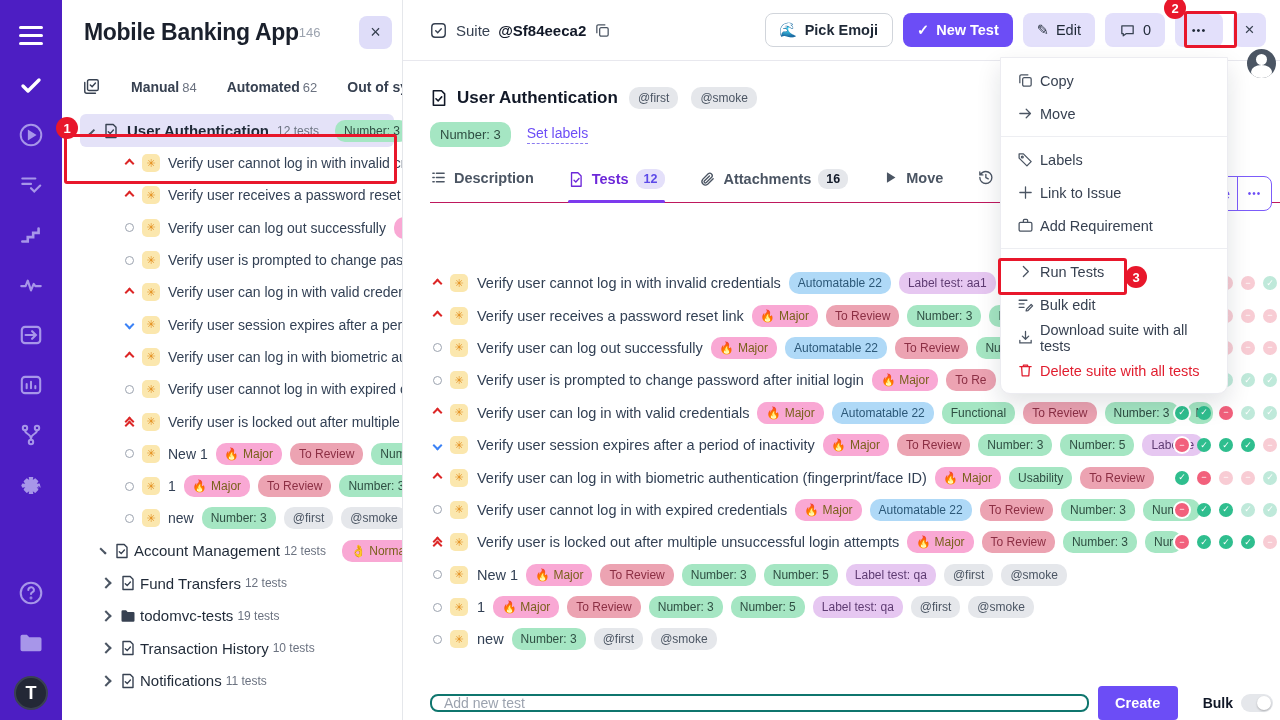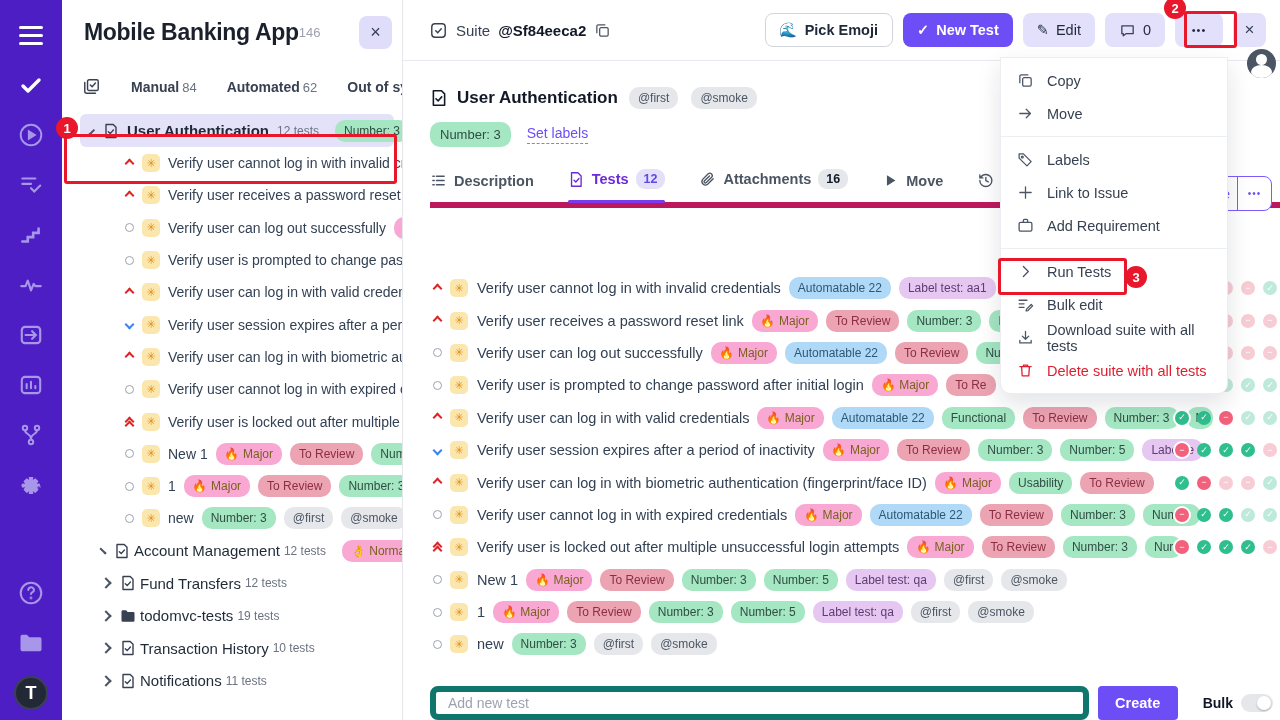--- a/index.html
+++ b/index.html
@@ -67,21 +67,21 @@
   .btn-primary { background:#6C4DF6; color:#fff; font-weight:bold; }
   .btn-lav { background:#E3E0FB; color:#1F2937; }
   .btn-sq { width:48px; justify-content:center; padding:0; }
   .btn-x { width:33px; justify-content:center; padding:0; font-size:17px; color:#374151; }
 
   .content { padding:26px 0 0 27px; position:relative; }
   .title-row { display:flex; align-items:center; gap:9px; }
   .page-title { font-size:17px; font-weight:bold; color:#111827; }
   .meta-row { display:flex; align-items:center; gap:16px; margin-top:13px; }
   .set-labels { color:#6C4DF6; font-size:14px; border-bottom:1.5px dashed #8B7BF0; padding-bottom:2px; cursor:pointer; }
-  .tabs-row { display:flex; align-items:flex-end; gap:34px; margin-top:22px; border-bottom:6px solid #be185d; padding-bottom:0; width:851px; }
+  .tabs-row { display:flex; align-items:flex-start; gap:34px; margin-top:22px; border-bottom:1px solid #be185d; padding-bottom:0; width:851px; }
   .mtab { display:flex; align-items:center; gap:7px; font-size:14.5px; font-weight:bold; color:#4B5563; padding-bottom:13px; position:relative; cursor:pointer; }
   .mtab.active { color:#6D28D9; }
   .mtab.active::after { content:""; position:absolute; left:0; right:0; bottom:-1px; height:3px; background:#7C3AED; border-radius:2px; }
   .tab-count { font-size:12.5px; padding:3px 8px; border-radius:9px; background:#E5E7EB; color:#111827; font-weight:bold; }
   .mtab.active .tab-count { background:#E4E0FA; color:#5B49E8; }
 
   .avatar { position:absolute; left:844px; top:49px; width:29px; height:29px; border-radius:50%; background:#4B5563; overflow:hidden; }
   .avatar::before { content:""; position:absolute; left:9px; top:5px; width:11px; height:11px; border-radius:50%; background:#fff; }
   .avatar::after { content:""; position:absolute; left:4px; top:16px; width:21px; height:14px; border-radius:50%; background:#fff; }
 
@@ -92,30 +92,30 @@
   .test-list { margin-top:64px; width:851px; }
   .test-row { height:32.4px; display:flex; align-items:center; position:relative; white-space:nowrap; overflow:hidden; padding-right:4px; }
   .test-row .ttl { margin-left:9px; font-size:14.5px; color:#334155; }
   .dots { position:absolute; right:4px; top:50%; transform:translateY(-50%); display:flex; gap:8px; background:transparent; }
   .dot { width:14px; height:14px; border-radius:50%; display:flex; align-items:center; justify-content:center; color:#fff; font-size:9px; line-height:1; }
   .dot.first { box-shadow:0 0 0 2px #fff; }
   .dot.p { background:#2FBE8E; } .dot.pf { background:#BFE9DA; }
   .dot.f { background:#F2607C; } .dot.ff { background:#F8CCD4; }
 
   .footer-bar { position:absolute; left:27px; top:625px; display:flex; align-items:center; width:843px; }
-  .add-input { flex:1; height:34px; border:6px solid #0f766e; border-radius:8px; padding:0 12px; font-size:14px; color:#374151; font-family:"Liberation Sans",sans-serif; }
+  .add-input { flex:1; height:18px; border:2px solid #0f766e; border-radius:8px; padding:0 12px; font-size:14px; color:#374151; font-family:"Liberation Sans",sans-serif; }
   .add-input::placeholder { color:#9CA3AF; }
   .create-btn { margin-left:9px; width:80px; height:34px; background:#6C4DF6; color:#fff; font-weight:bold; font-size:14.5px; border:none; border-radius:4px; cursor:pointer; }
   .bulk-lbl { margin-left:25px; font-size:14px; font-weight:bold; color:#111827; }
   .toggle { margin-left:8px; width:32px; height:18px; border-radius:10px; background:#E5E7EB; position:relative; cursor:pointer; }
   .toggle .knob { position:absolute; right:2px; top:2px; width:14px; height:14px; border-radius:50%; background:#fff; box-shadow:0 1px 2px rgba(0,0,0,.25); }
 
   
   .dropdown { position:absolute; left:1000px; top:57px; width:228px; background:#fff; border:1px solid #ECECF1; border-radius:0 0 10px 10px; box-shadow:0 10px 24px rgba(17,24,39,.12); z-index:50; padding:6px 0; }
-  .menu-item { height:33px; display:flex; align-items:center; gap:13px; padding:0 16px; font-size:14.5px; color:#374151; cursor:pointer; }
+  .menu-item { height:33px; display:flex; align-items:center; gap:6px; padding:0 16px; font-size:14.5px; color:#374151; cursor:pointer; }
   .menu-item .mi-icon { width:17px; display:flex; justify-content:center; color:#4B5563; }
   .menu-item.danger { color:#E11D2E; }
   .menu-item.danger .mi-icon { color:#E11D2E; }
   .menu-divider { height:1px; background:#EDEEF2; margin:6px 0; }
 
   
   .anno-box { position:absolute; border:3px solid #E8172B; border-radius:3px; z-index:60; pointer-events:none; }
   .anno-circle { position:absolute; width:22px; height:22px; border-radius:50%; background:#E8172B; color:#fff; font-size:13px; font-weight:bold; display:flex; align-items:center; justify-content:center; z-index:61; pointer-events:none; }
 
   .doc-ico, .ico16 { flex-shrink:0; }

